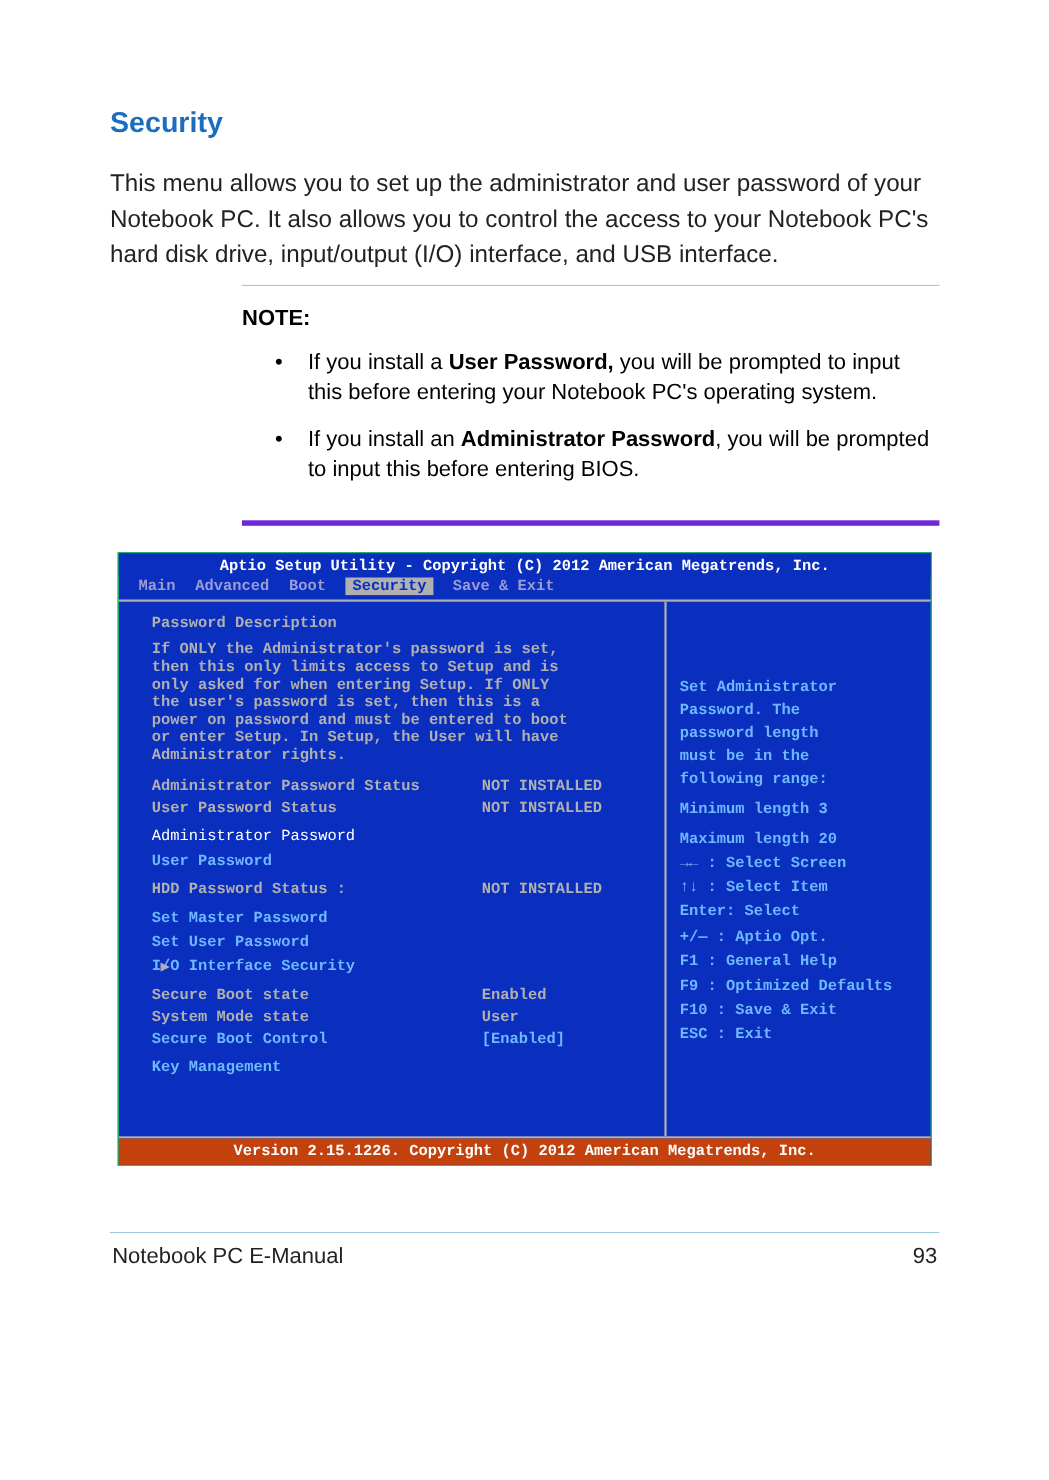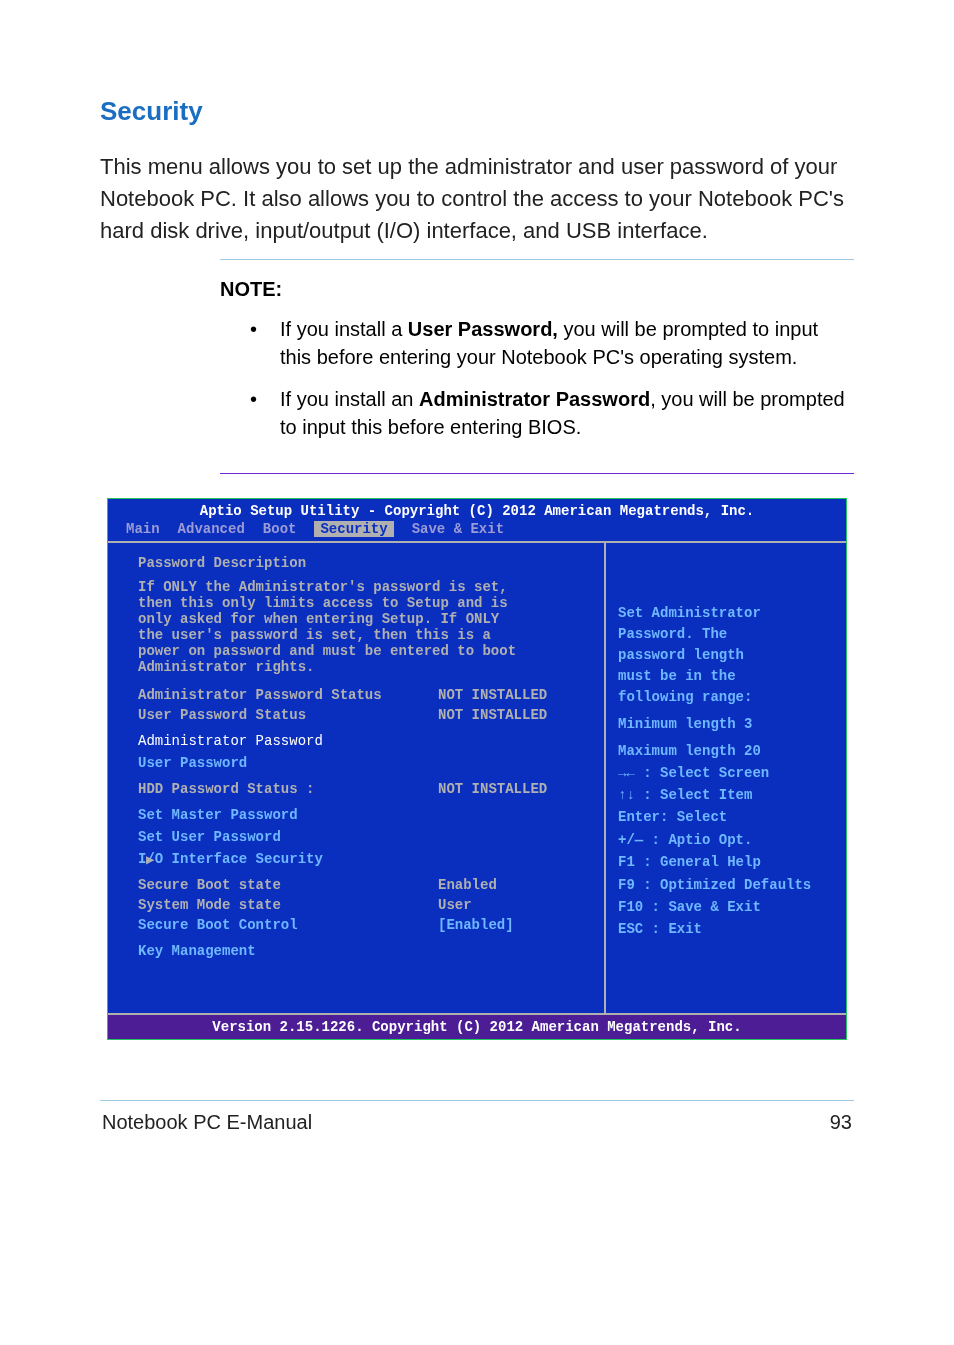--- a/index.html
+++ b/index.html
@@ -21,21 +21,21 @@
     margin-bottom: 24px;
   }
   .body-text {
     color: #222;
     font-size: 22px;
     line-height: 1.45;
     margin-bottom: 12px;
   }
   .note-box {
     border-top: 1px solid #9ec9e2;
-    border-bottom: 1px solid #6d28d9;
+    border-bottom: 5px solid #6d28d9;
     padding: 18px 0 18px 0;
     margin: 10px 0 24px 120px;
   }
   .note-label {
     font-weight: 700;
     font-size: 20px;
     margin-bottom: 14px;
   }
   .note-bullet {
     font-size: 20px;
@@ -111,21 +111,21 @@
   .bios-row { display: flex; justify-content: flex-start; margin: 4px 0; }
   .bios-k { width: 300px; }
   .bios-v { }
   .bios-pointer {
     position: absolute;
     left: 8px;
     color: #b0b0b0;
     font-weight: bold;
   }
   .bios-bottom {
-    background: #4c1d95;
+    background: #c2410c;
     color: #fff;
     text-align: center;
     padding: 4px 0;
     font-weight: bold;
   }
   hr.divider {
     border: none;
     border-top: 1px solid #9ec9e2;
     margin: 60px 0 10px 0;
   }
@@ -167,20 +167,21 @@
     </div>
     <div class="bios-main">
       <div class="bios-left">
         <div class="bios-bold">Password Description</div>
         <div style="height:8px"></div>
         <div class="bios-bold">If ONLY the Administrator's password is set,</div>
         <div class="bios-bold">then this only limits access to Setup and is</div>
         <div class="bios-bold">only asked for when entering Setup. If ONLY</div>
         <div class="bios-bold">the user's password is set, then this is a</div>
         <div class="bios-bold">power on password and must be entered to boot</div>
+        <div class="bios-bold">or enter Setup. In Setup, the User will have</div>
         <div class="bios-bold">Administrator rights.</div>
         <div style="height:8px"></div>
         <div class="bios-row bios-bold">
           <span class="bios-k">Administrator Password Status</span>
           <span class="bios-v">NOT INSTALLED</span>
         </div>
         <div class="bios-row bios-bold">
           <span class="bios-k">User Password Status</span>
           <span class="bios-v">NOT INSTALLED</span>
         </div>

